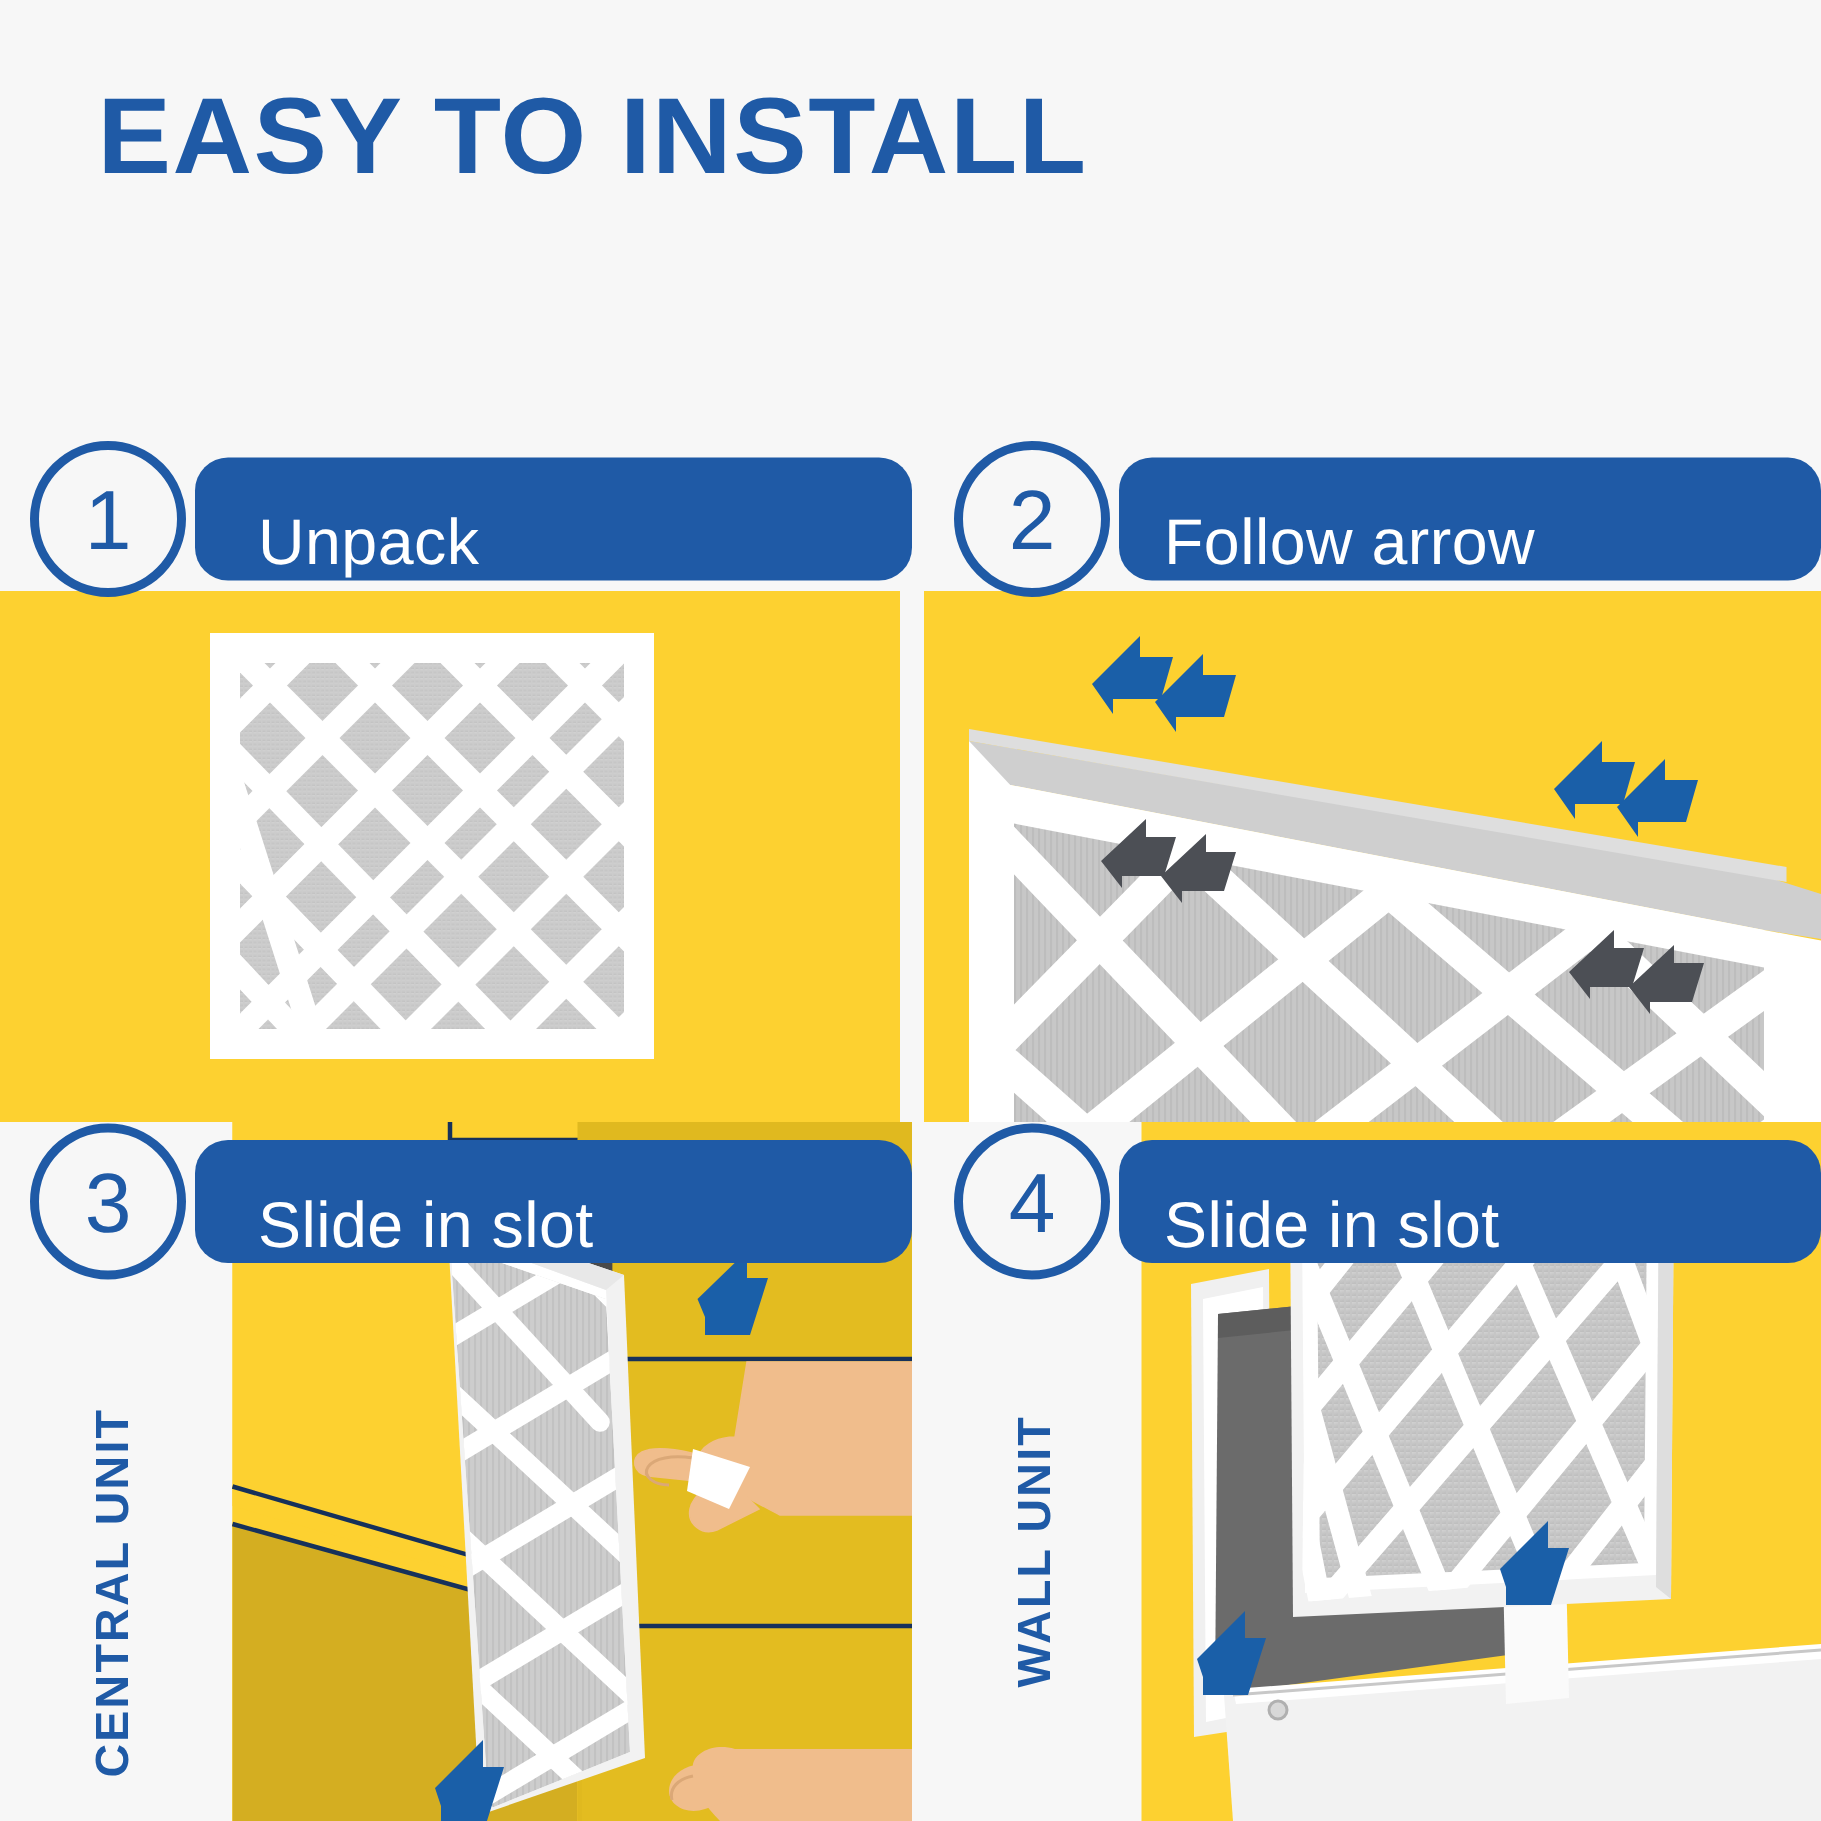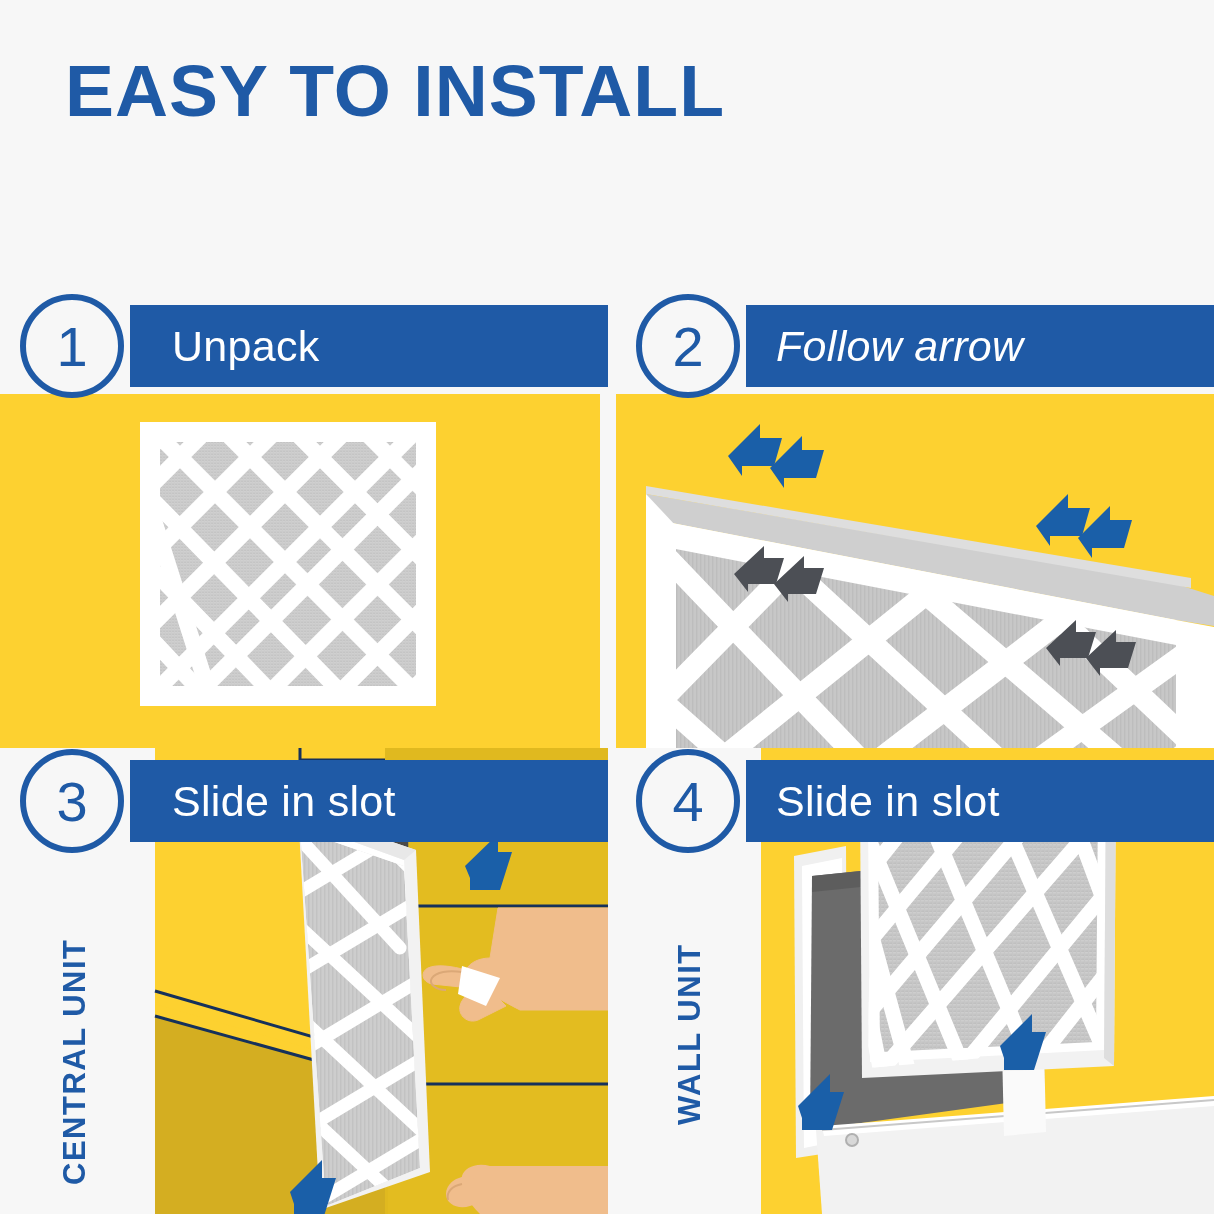--- a/index.html
+++ b/index.html
@@ -38,28 +38,28 @@
 
   
   #panel3{left:0px;top:748px;width:608px;height:466px;}
   #panel3 .yellow{left:155px;top:0px;width:445px;height:466px;}
 
   
   #panel4{left:616px;top:748px;width:598px;height:466px;}
   #panel4 .yellow{left:145px;top:0px;width:453px;height:466px;}
 
   
-  .hdr{position:absolute;background:#1f5aa6;display:flex;align-items:center;}
+  .hdr{position:absolute;background:#1f5aa6;display:flex;align-items:flex-end;border-radius:22px;}
   .hdr .label{
     color:#ffffff;font-size:43px;font-weight:normal;
     letter-spacing:0.3px;white-space:nowrap;
   }
   #hdr1{left:130px;top:305px;width:478px;height:82px;}
   #hdr1 .label{margin-left:42px;}
-  #hdr2{left:746px;top:305px;width:468px;height:82px;font-style:italic;}
+  #hdr2{left:746px;top:305px;width:468px;height:82px;}
   #hdr2 .label{margin-left:30px;}
   #hdr3{left:130px;top:760px;width:478px;height:82px;}
   #hdr3 .label{margin-left:42px;}
   #hdr4{left:746px;top:760px;width:468px;height:82px;}
   #hdr4 .label{margin-left:30px;}
 
   
   .badge{
     position:absolute;width:104px;height:104px;border-radius:50%;
     background:#f7f7f7;border:6px solid #1f5aa6;

